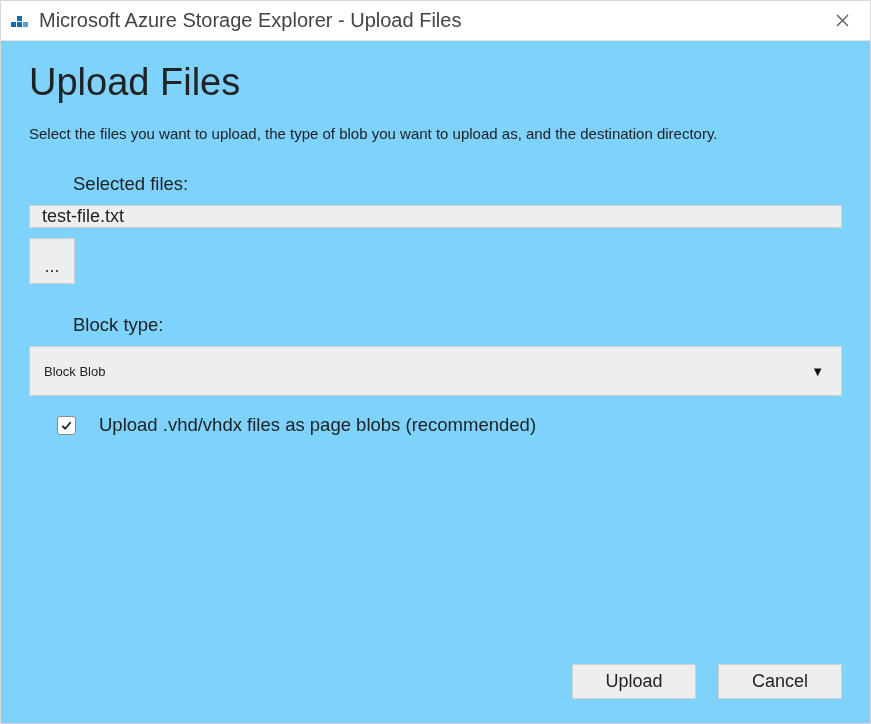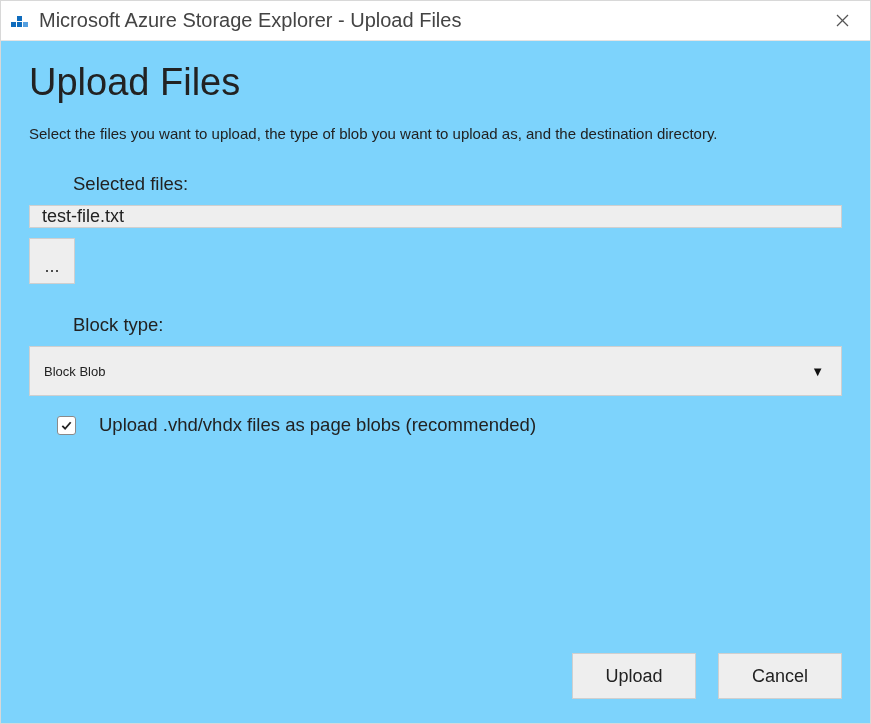--- a/index.html
+++ b/index.html
@@ -150,21 +150,21 @@
     }
     .footer {
       margin-top: auto;
       display: flex;
       justify-content: flex-end;
       gap: 22px;
       padding-top: 20px;
     }
     .btn {
       min-width: 124px;
-      height: 46px;
+      height: 35px;
       background: #eeeeee;
       border: 1px solid #cfcfcf;
       display: flex;
       align-items: center;
       justify-content: center;
       font-size: 18px;
       color: #222;
       cursor: pointer;
       font-family: inherit;
     }

